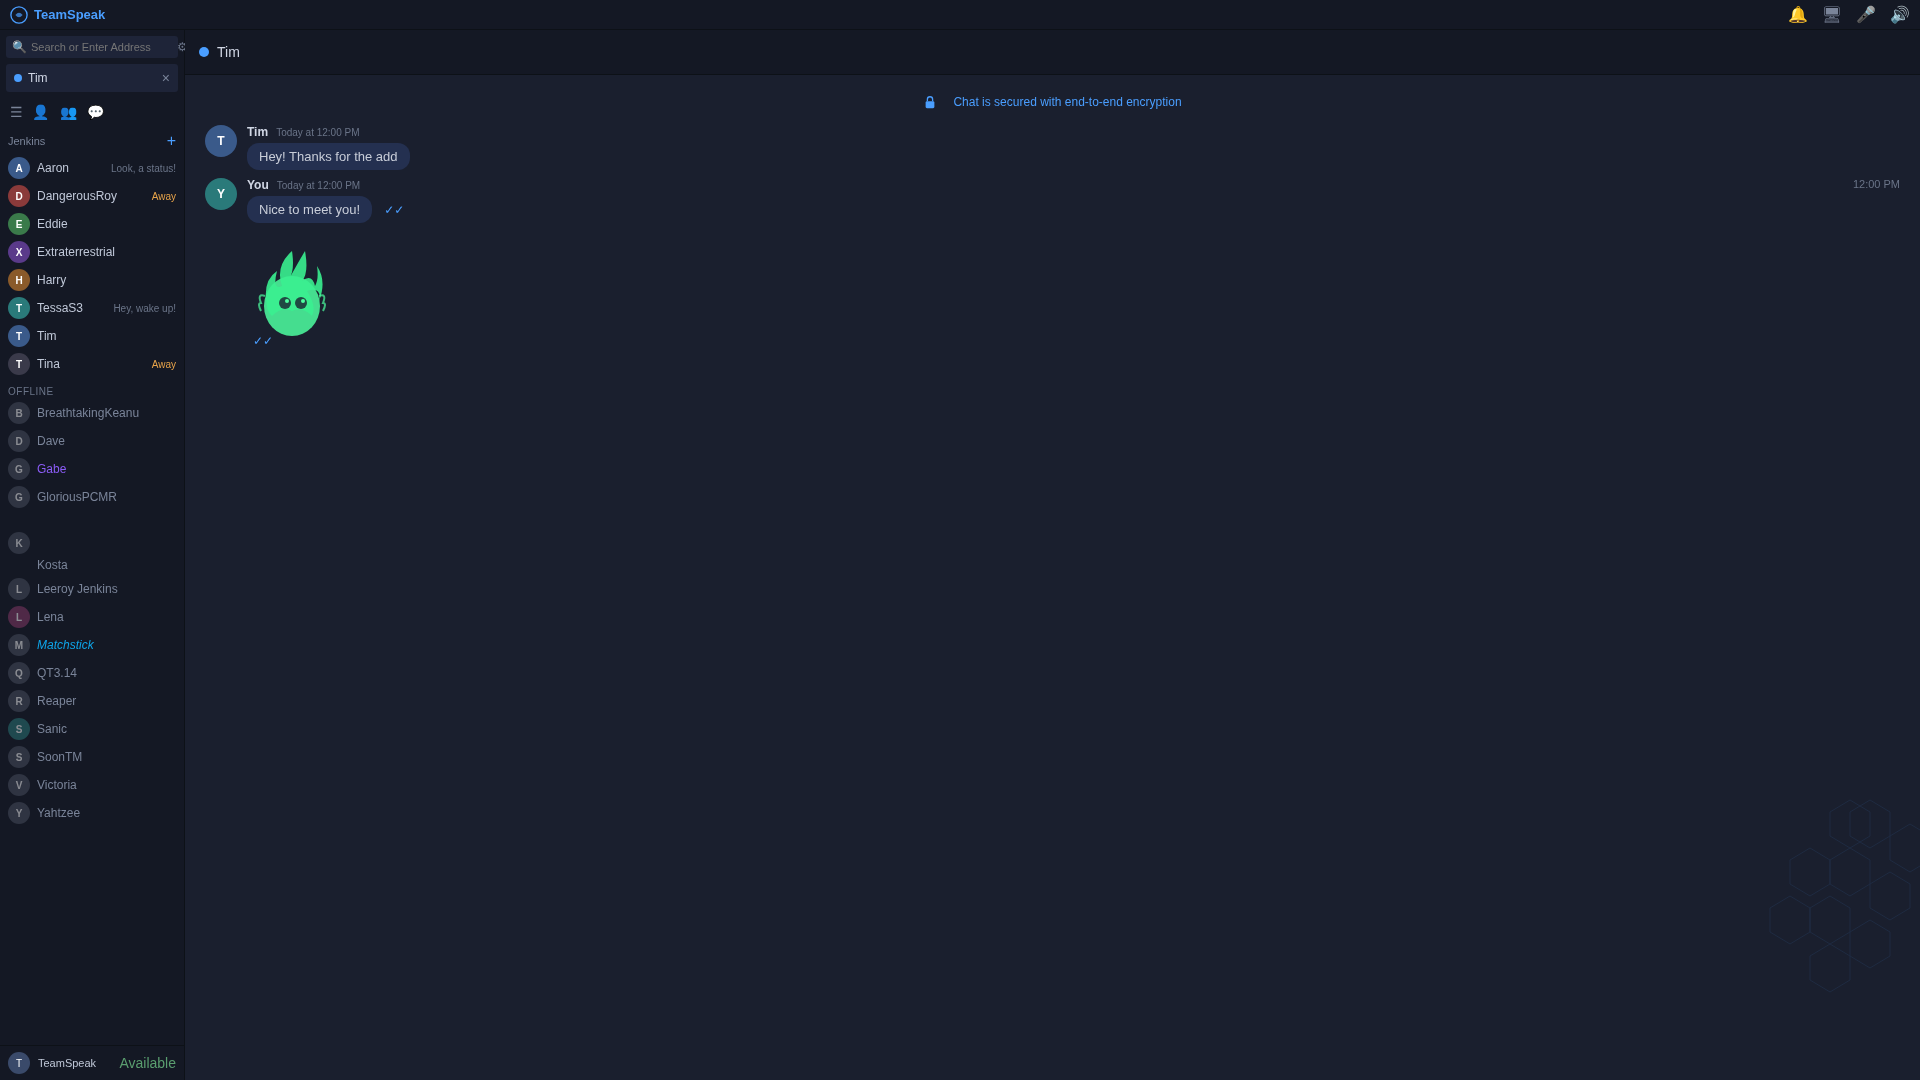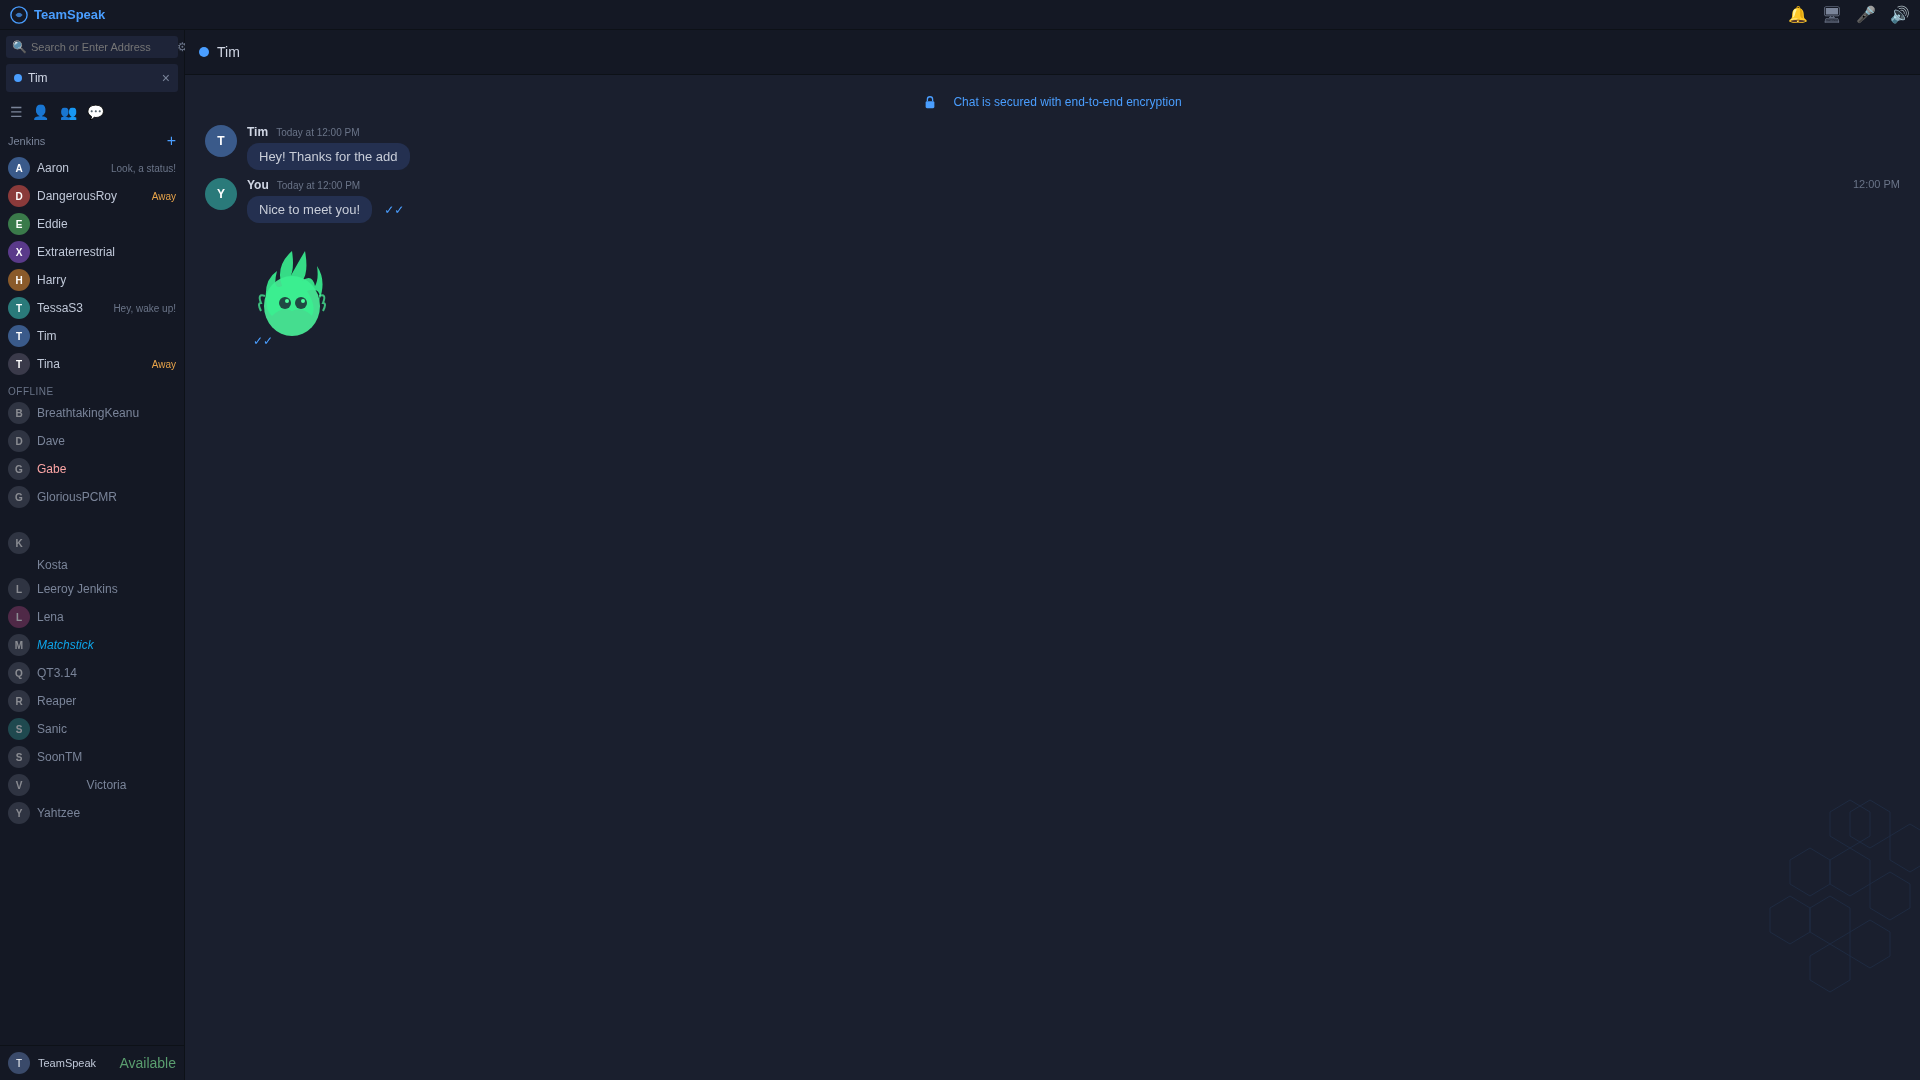--- a/index.html
+++ b/index.html
@@ -424,21 +424,21 @@
           <div class="contact-item">
       <div class="contact-avatar av-gray" style="opacity:0.5;">B</div>
       <span class="contact-name" style="color:#7a8499;">BreathtakingKeanu</span>
     </div>
           <div class="contact-item">
       <div class="contact-avatar av-gray" style="opacity:0.5;">D</div>
       <span class="contact-name" style="color:#7a8499;">Dave</span>
     </div>
           <div class="contact-item">
       <div class="contact-avatar av-gray" style="opacity:0.5;">G</div>
-      <span class="contact-name" style="color:#fca5a5;">Gabe</span>
+      <span class="contact-name" style="color:#8b5cf6;">Gabe</span>
     </div>
           <div class="contact-item">
       <div class="contact-avatar av-gray" style="opacity:0.5;">G</div>
       <span class="contact-name" style="color:#7a8499;">GloriousPCMR</span>
     </div>
           <div class="contact-item">
       <div class="contact-avatar av-gray" style="opacity:0.5;">K</div>
       <span class="contact-name" style="color:#7a8499;margin-top:44px;">Kosta</span>
     </div>
           <div class="contact-item">
@@ -464,21 +464,21 @@
           <div class="contact-item">
       <div class="contact-avatar av-teal" style="opacity:0.5;">S</div>
       <span class="contact-name" style="color:#7a8499;">Sanic</span>
     </div>
           <div class="contact-item">
       <div class="contact-avatar av-gray" style="opacity:0.5;">S</div>
       <span class="contact-name" style="color:#7a8499;">SoonTM</span>
     </div>
           <div class="contact-item">
       <div class="contact-avatar av-gray" style="opacity:0.5;">V</div>
-      <span class="contact-name" style="color:#7a8499;text-align:center;">Victoria</span>
+      <span class="contact-name" style="color:#7a8499;">Victoria</span>
     </div>
           <div class="contact-item">
       <div class="contact-avatar av-gray" style="opacity:0.5;">Y</div>
       <span class="contact-name" style="color:#7a8499;">Yahtzee</span>
     </div>
         </div>
     </div>
 
     <div class="sidebar-bottom">
       <div class="user-avatar av-teal">

